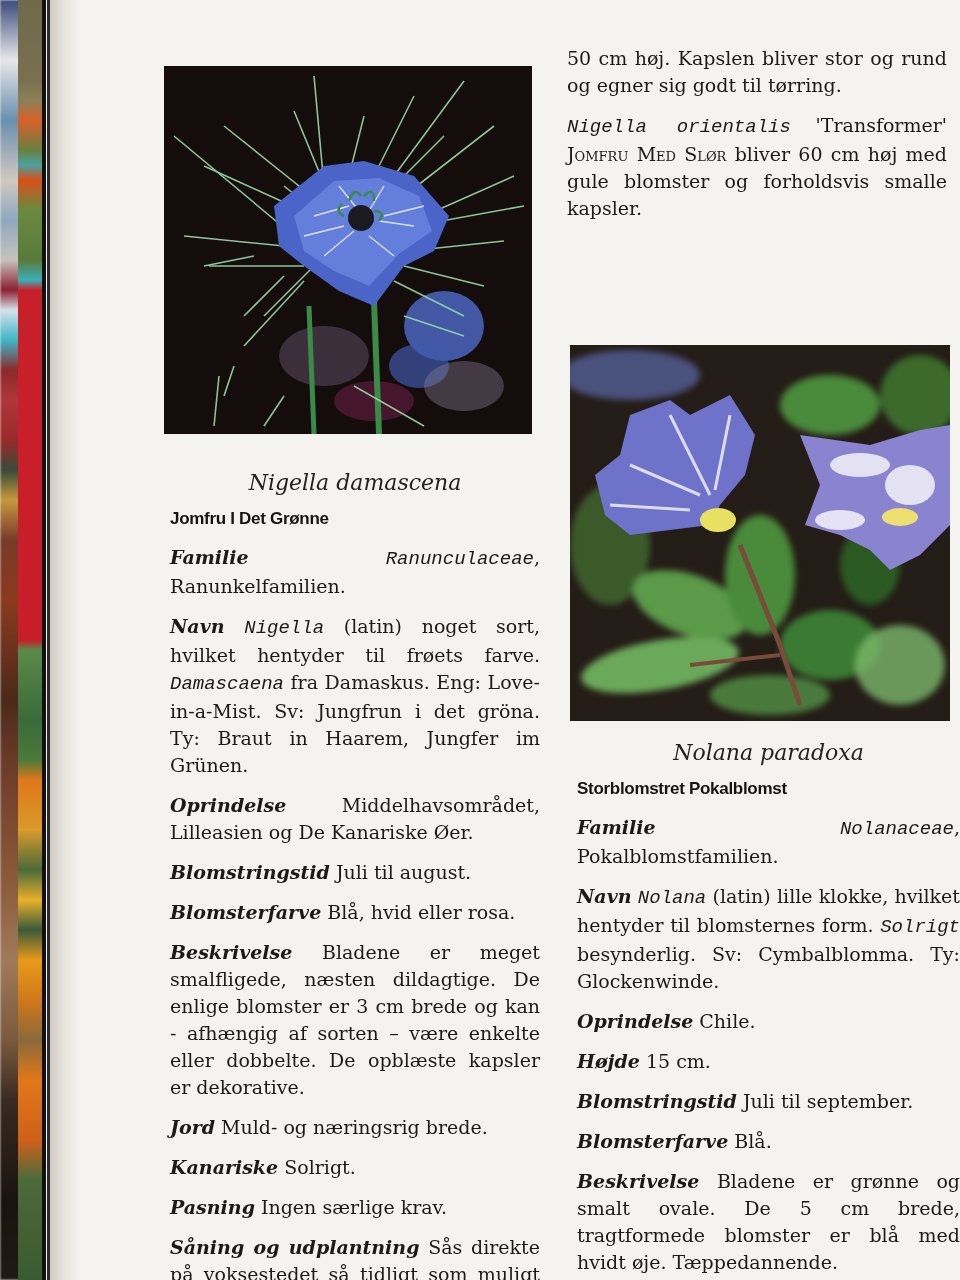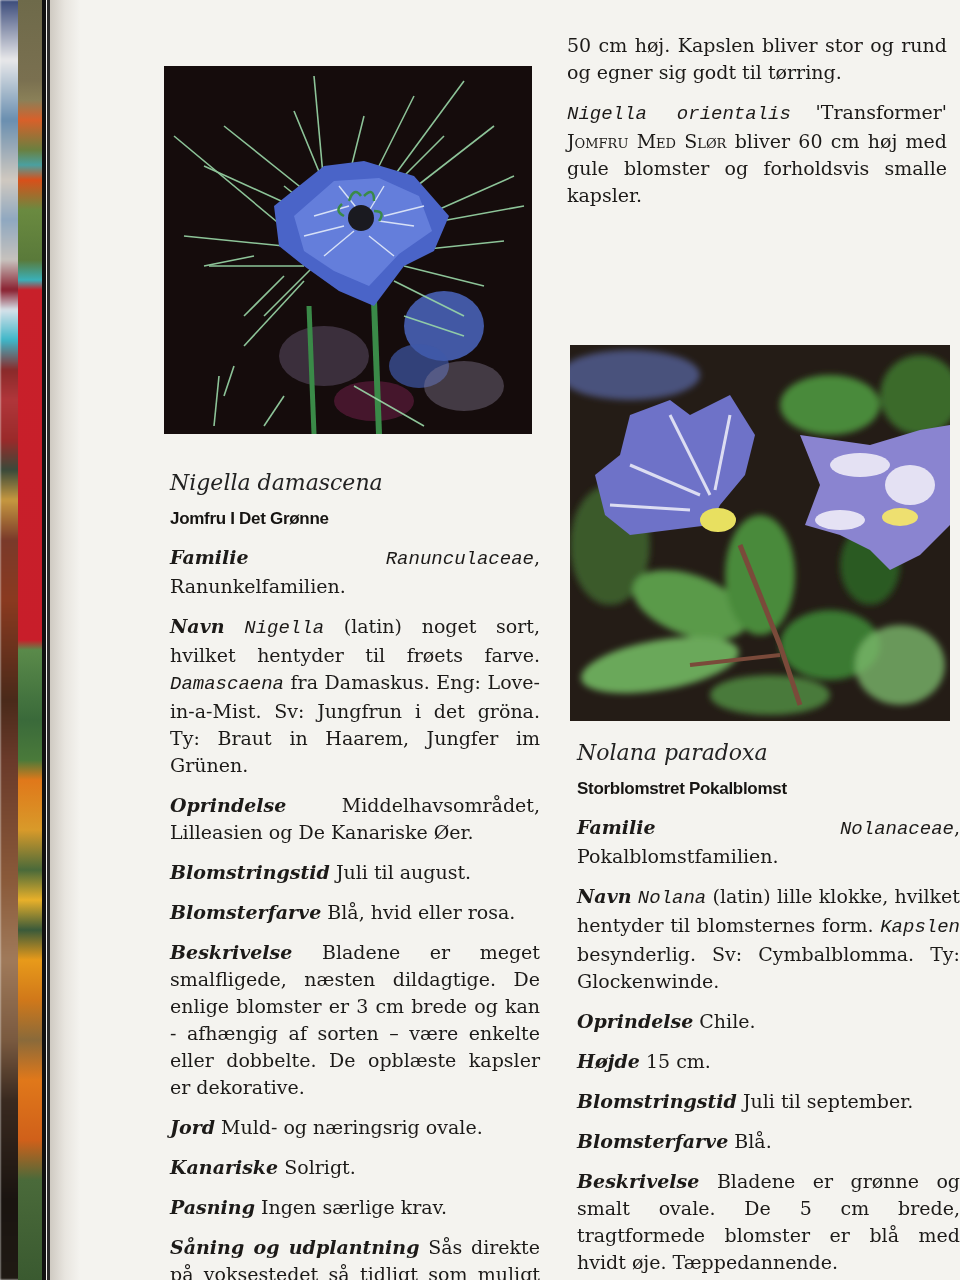--- a/index.html
+++ b/index.html
@@ -62,28 +62,29 @@
     }
 
     
     .col {
       position: absolute;
       font-size: 19px;
       line-height: 27px;
       color: #1c1a18;
     }
     .col-left { left: 170px; top: 468px; width: 370px; }
-    .col-right-top { left: 567px; top: 32px; width: 380px; }
+    .col-right-top { left: 567px; top: 45px; width: 380px; }
     .col-right { left: 577px; top: 738px; width: 383px; }
 
     .latin-name {
       font-style: italic;
       font-size: 22px;
       line-height: 30px;
       color: #222;
+      text-align: center;
     }
     .common-name {
       font-family: "Liberation Sans", "DejaVu Sans", sans-serif;
       font-weight: bold;
       font-size: 17px;
       line-height: 34px;
       margin-top: 4px;
       margin-bottom: 8px;
       letter-spacing: -0.3px;
       color: #161412;
@@ -252,21 +253,21 @@
     <span>Blå, hvid eller rosa.</span>
   </p>
 
   <p class="entry">
     <span class="label">Beskrivelse</span>
     <span>Bladene er meget smalfligede, næsten dildagtige. De enlige blomster er 3 cm brede og kan - afhængig af sorten – være enkelte eller dobbelte. De opblæste kapsler er dekorative.</span>
   </p>
 
   <p class="entry">
     <span class="label">Jord</span>
-    <span>Muld- og næringsrig ovale.</span>
+    <span>Muld- og næringsrig brede.</span>
   </p>
 
   <p class="entry">
     <span class="label">Kanariske</span>
     <span>Solrigt.</span>
   </p>
 
   <p class="entry">
     <span class="label">Pasning</span>
     <span>Ingen særlige krav.</span>
@@ -282,21 +283,21 @@
   <div class="latin-name">Nolana paradoxa</div>
   <div class="common-name">Storblomstret Pokalblomst</div>
 
   <p class="entry">
     <span class="label">Familie</span>
     <span class="ital">Nolanaceae</span><span>, Pokalblomstfamilien.</span>
   </p>
 
   <p class="entry">
     <span class="label">Navn</span>
-    <span class="ital">Nolana</span><span> (latin) lille klokke, hvilket hentyder til blomsternes form. </span><span class="ital">Kapslen</span><span> besynderlig. Sv: Cymbalblomma. Ty: Glockenwinde.</span>
+    <span class="ital">Nolana</span><span> (latin) lille klokke, hvilket hentyder til blomsternes form. </span><span class="ital">Solrigt</span><span> besynderlig. Sv: Cymbalblomma. Ty: Glockenwinde.</span>
   </p>
 
   <p class="entry">
     <span class="label">Oprindelse</span>
     <span>Chile.</span>
   </p>
 
   <p class="entry">
     <span class="label">Højde</span>
     <span>15 cm.</span>

